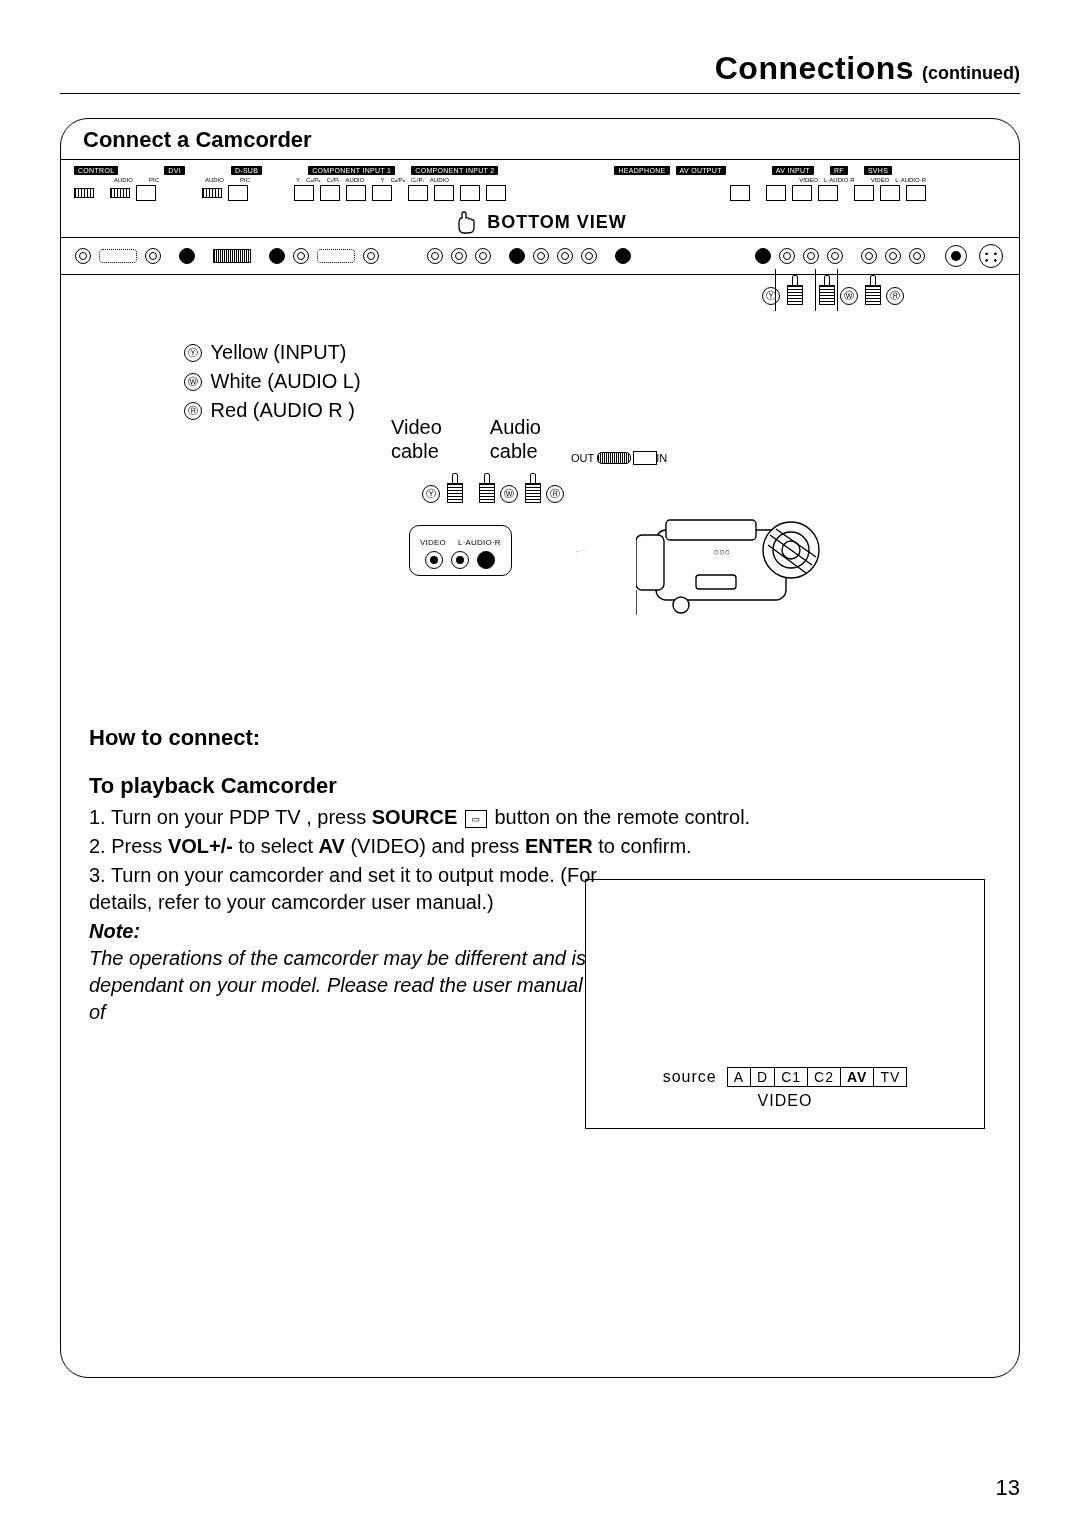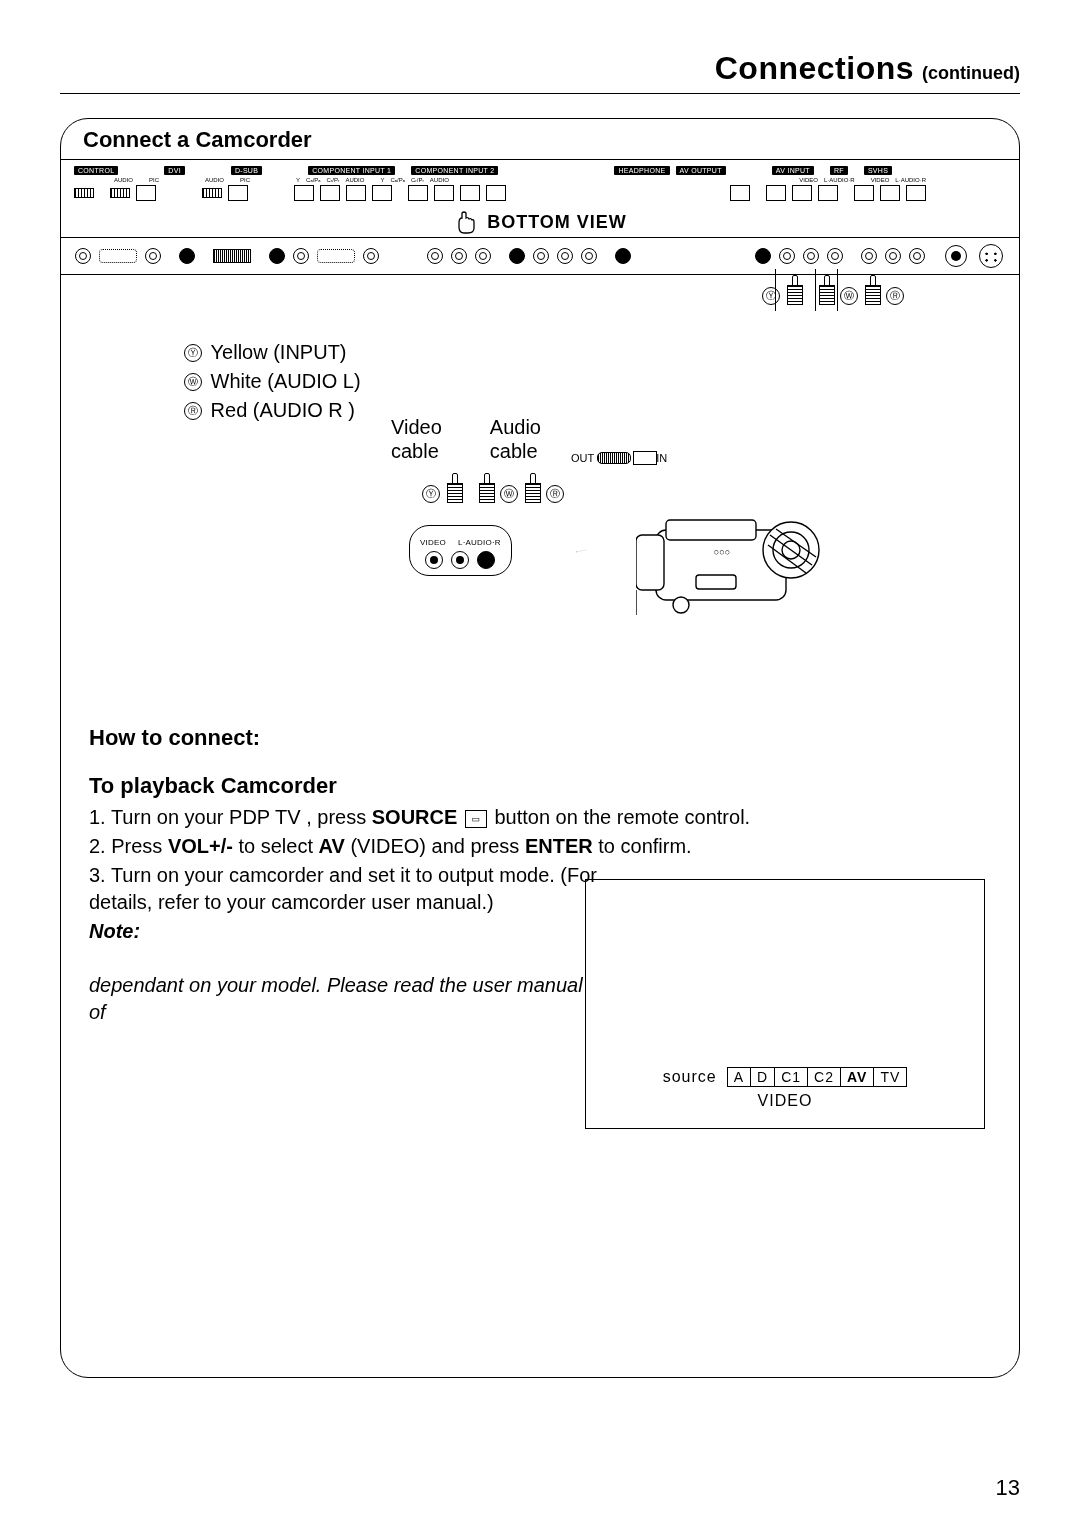--- a/index.html
+++ b/index.html
@@ -43,21 +43,21 @@
   .diagram{position:relative;height:430px;margin:0 20px}
   .color-legend{position:absolute;left:100px;top:60px;font-size:20px}
   .color-legend .row{display:flex;align-items:center;margin:6px 0}
   .cable-labels{position:absolute;left:310px;top:140px;display:flex;gap:48px;font-size:20px}
   .cable-labels div{line-height:1.2}
   
   .outin{position:absolute;left:490px;top:176px;display:flex;align-items:center;font-size:11px}
   .outin .track{width:32px;height:10px;border:1px solid #000;border-radius:5px;margin:0 3px;background:repeating-linear-gradient(90deg,#000 0 1px,transparent 1px 2px)}
   .outin .box{width:22px;height:12px;border:1px solid #000;margin:0 -1px}
   
-  .rca-module{position:absolute;left:328px;top:250px;border:1px solid #000;border-radius:20px;padding:12px 10px 6px 10px;text-align:left}
+  .rca-module{position:absolute;left:328px;top:250px;border:1px solid #000;border-radius:10px;padding:12px 10px 6px 10px;text-align:left}
   .rca-module .jrow{display:flex;justify-content:center;margin-top:4px}
   .rca-module .lab{font-size:8px;letter-spacing:0.2px}
   .rca-module .jack{width:16px;height:16px}
   
   .arrow{position:absolute;left:420px;top:275px;width:160px;height:2px}
   
   .camcorder{position:absolute;left:555px;top:200px}
   .camcorder svg{display:block}
   
   .plugs-top{position:absolute;left:678px;top:0;display:flex;align-items:flex-end}
@@ -358,21 +358,21 @@
         <span> (VIDEO) and press </span>
         <span class="bold">ENTER</span>
         <span> to confirm.</span>
       </p>
       <p style="max-width:520px">
         <span>3. Turn on your camcorder and set it to output mode. (For details, refer to your camcorder user manual.)</span>
       </p>
 
       <p style="max-width:500px">
         <span class="bold ital">Note:</span><br>
-        <br>
+        <span class="ital">The operations of the camcorder may be different and is</span><br>
         <span class="ital">dependant on your model. Please read the user manual of</span>
       </p>
     </div>
 
     <div class="osd">
       <div class="osd-inner">
         <div class="osd-row">
           <span class="src-label">source</span>
           <span id="osd-items"><span class="src-cell">A</span><span class="src-cell">D</span><span class="src-cell">C1</span><span class="src-cell">C2</span><span class="src-cell sel">AV</span><span class="src-cell">TV</span></span>
         </div>

